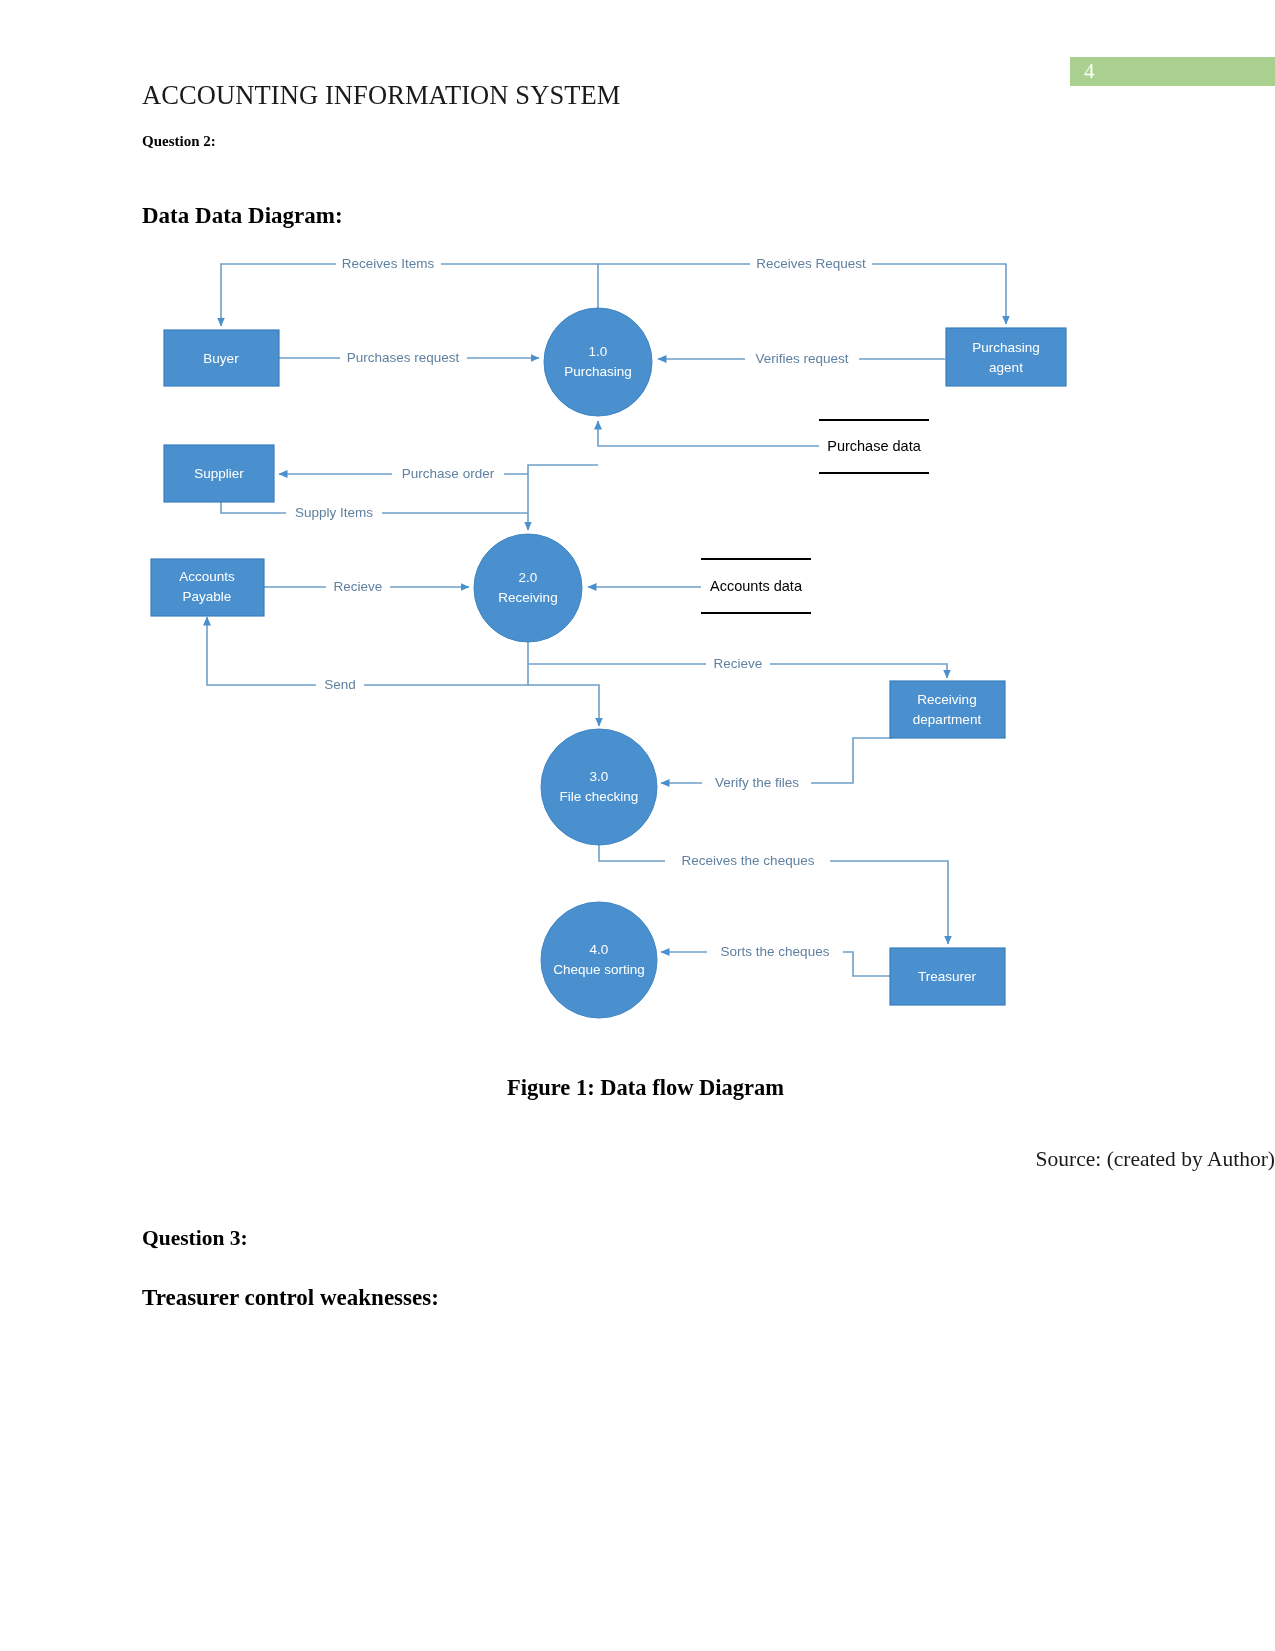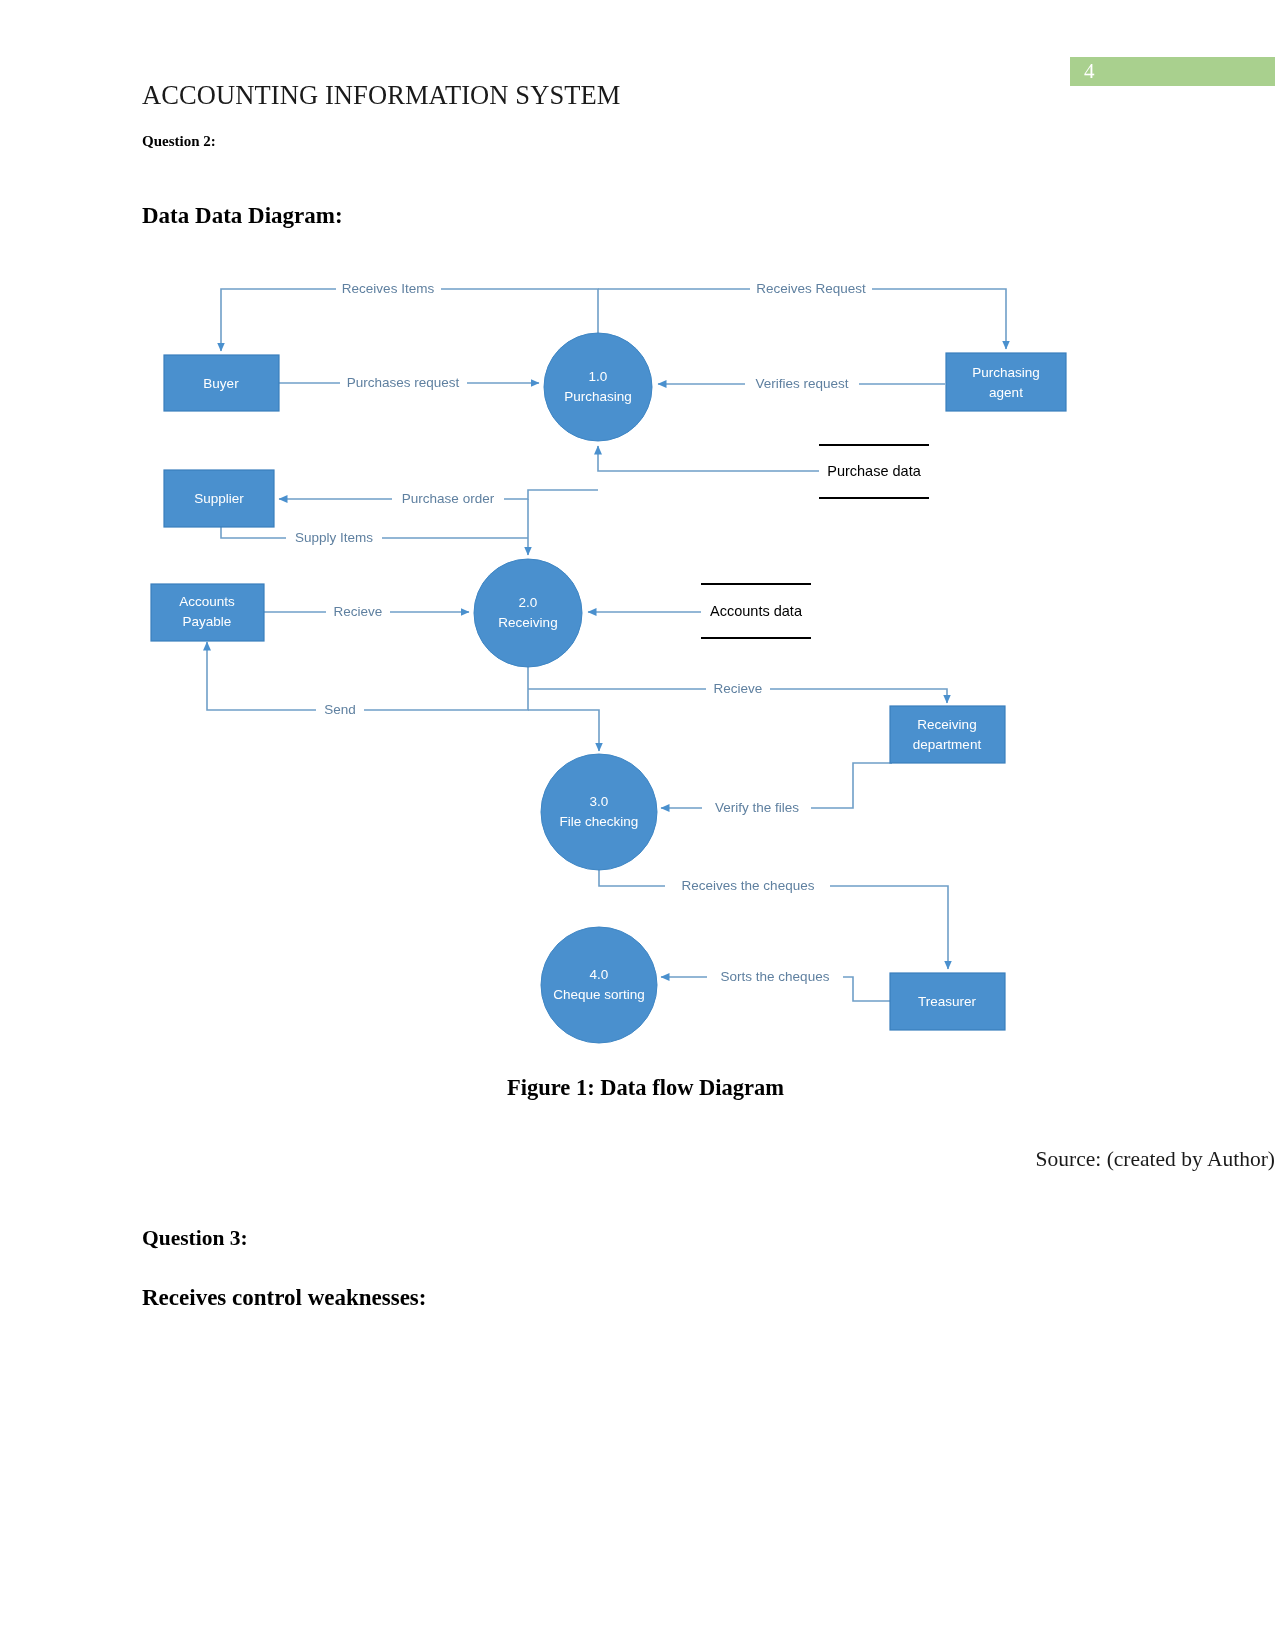--- a/index.html
+++ b/index.html
@@ -76,21 +76,21 @@
     top: 1147px;
     text-align: right;
     font-family: "Liberation Serif", serif;
     font-size: 21.5px;
     color: #1a1a1a;
   }
   
   .diagram-wrap {
     position: absolute;
     left: 140px;
-    top: 265px;
+    top: 240px;
     width: 950px;
     height: 800px;
   }
   svg.dfd { display: block; }
   .ent-rect {
     fill: #4a90ce;
     stroke: #3a7fbd;
     stroke-width: 1.2;
   }
   .proc-circle {
@@ -324,15 +324,15 @@
         <text class="node-label" x="459" y="710">4.0</text>
         <text class="node-label" x="459" y="730">Cheque sorting</text>
       </g>
     </svg>
   </div>
 
   <div class="fig-caption">Figure 1: Data flow Diagram</div>
   <div class="fig-source">Source: (created by Author)</div>
 
   <div class="h-block h-q3">Question 3:</div>
-  <div class="h-block h-icw">Receives control weaknesses:</div>
+  <div class="h-block h-icw">Treasurer control weaknesses:</div>
 
 </div>
 
 </body></html>

